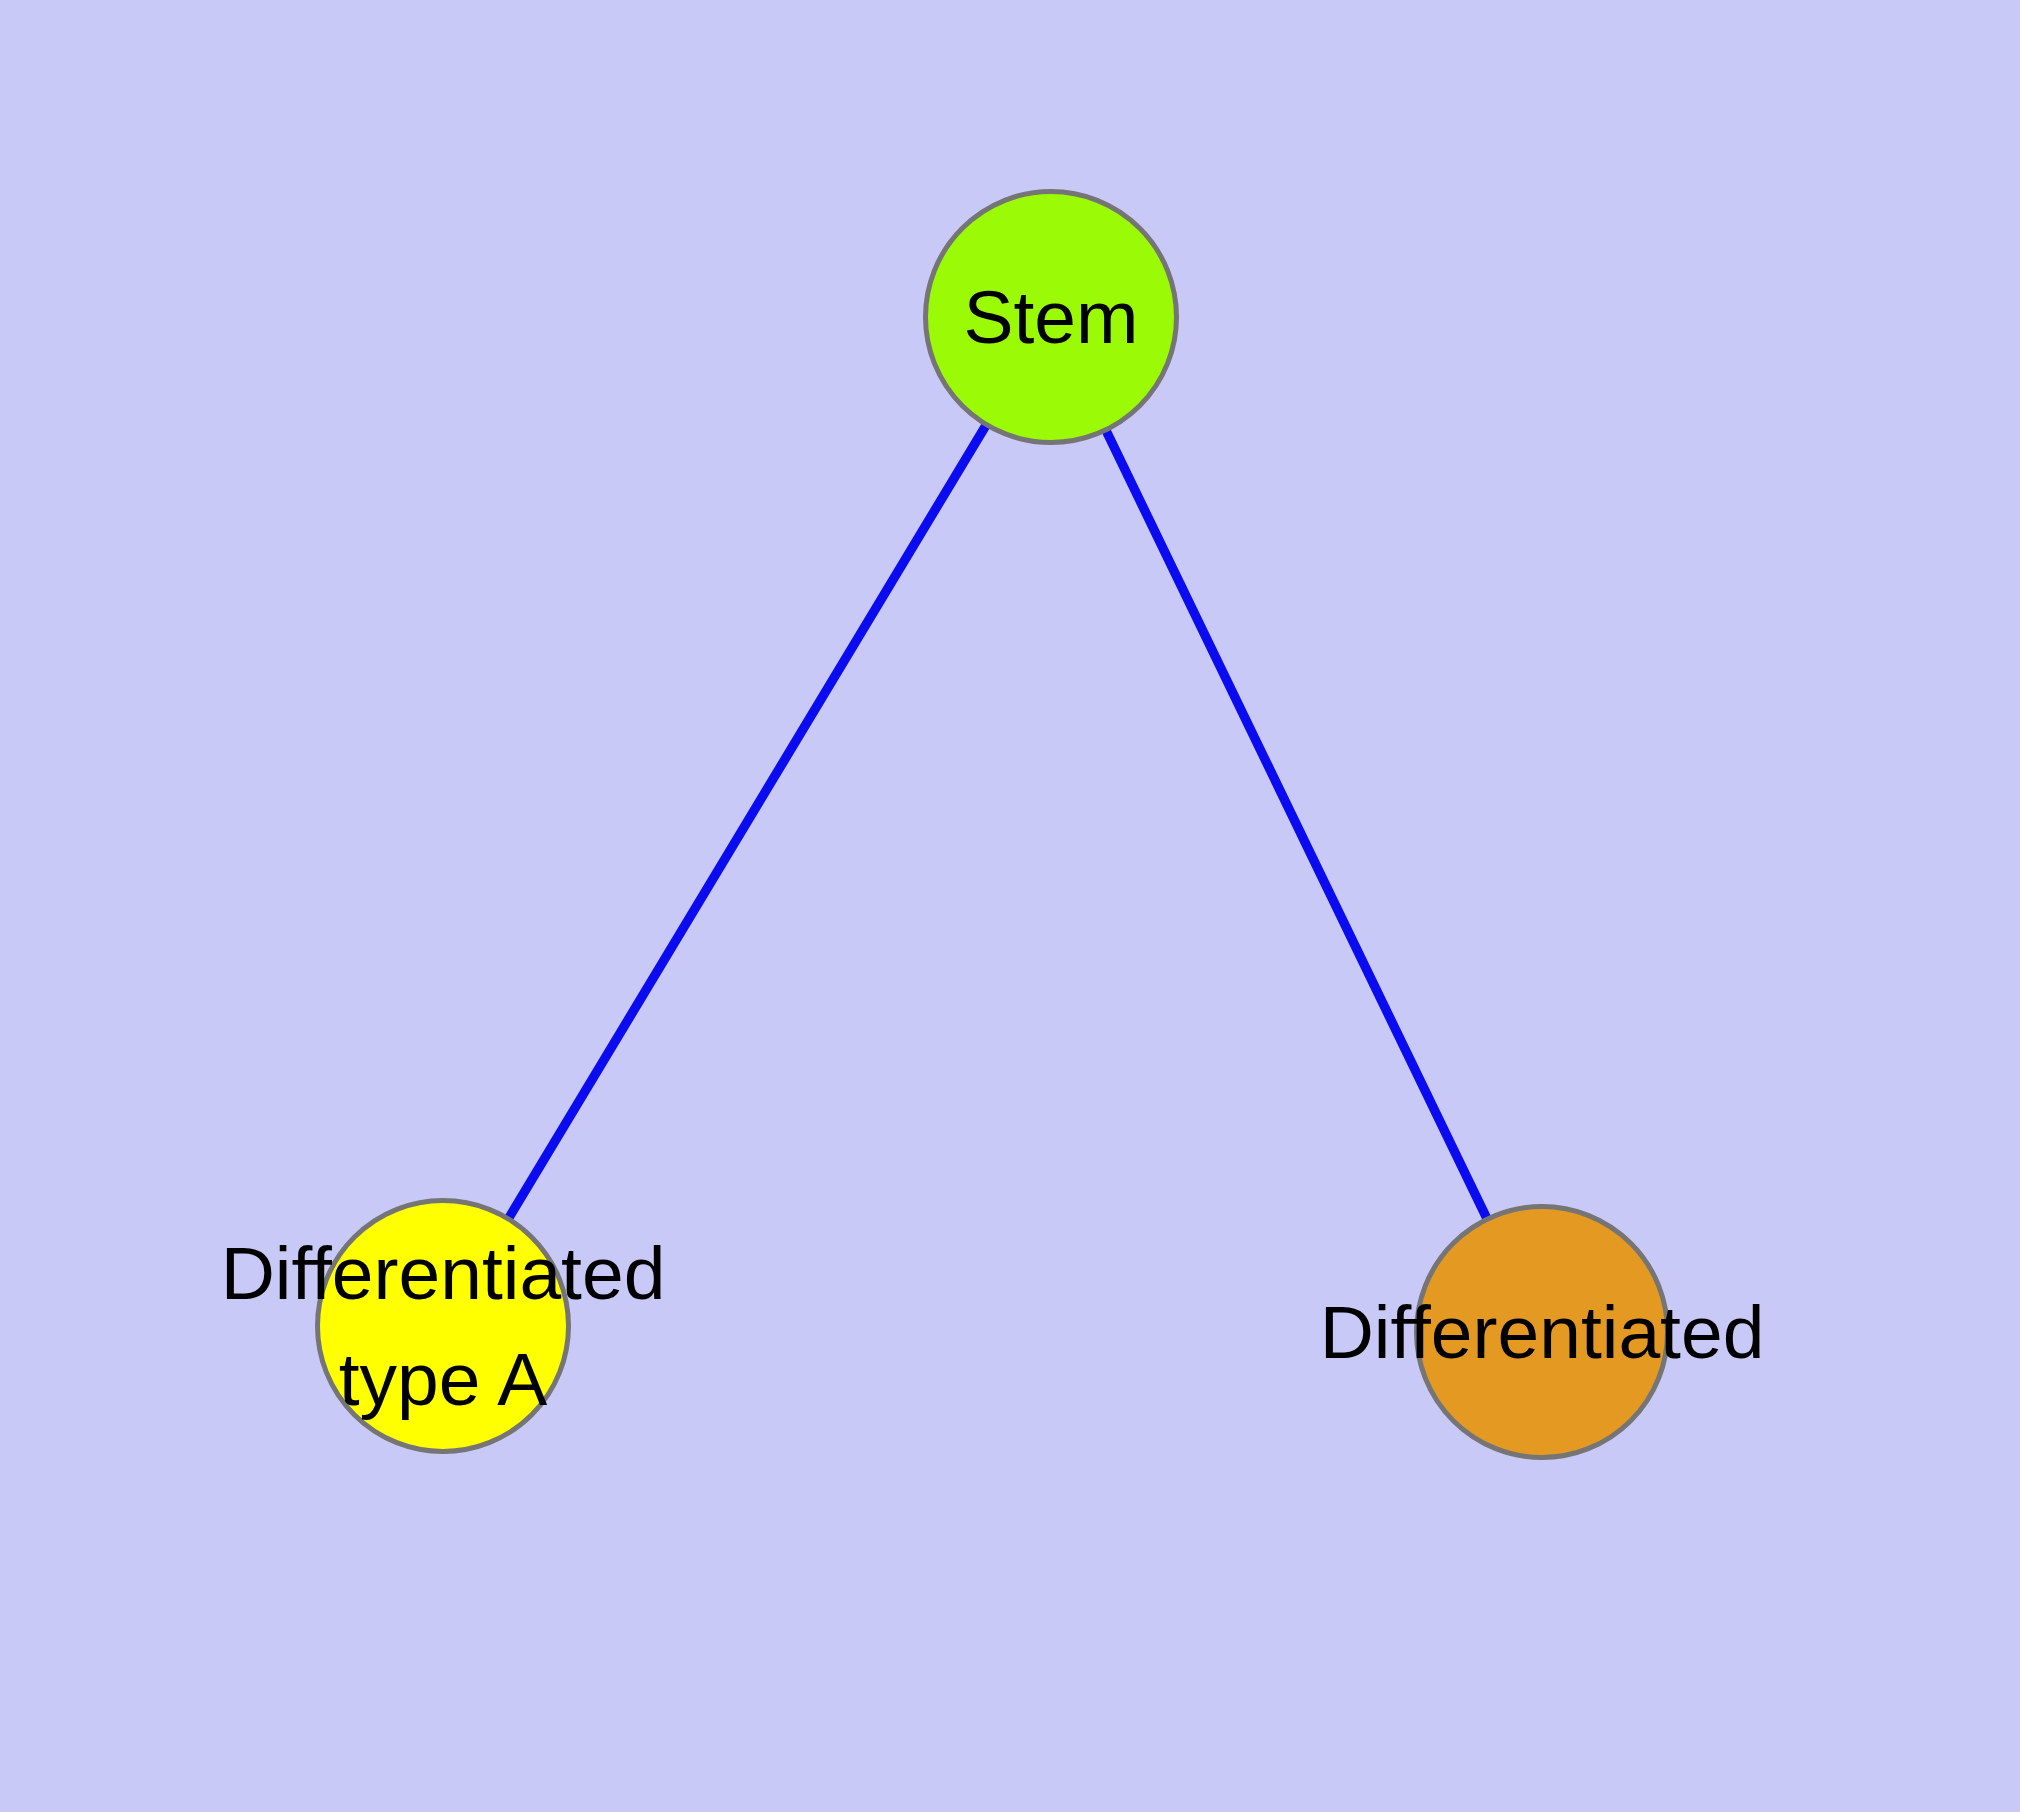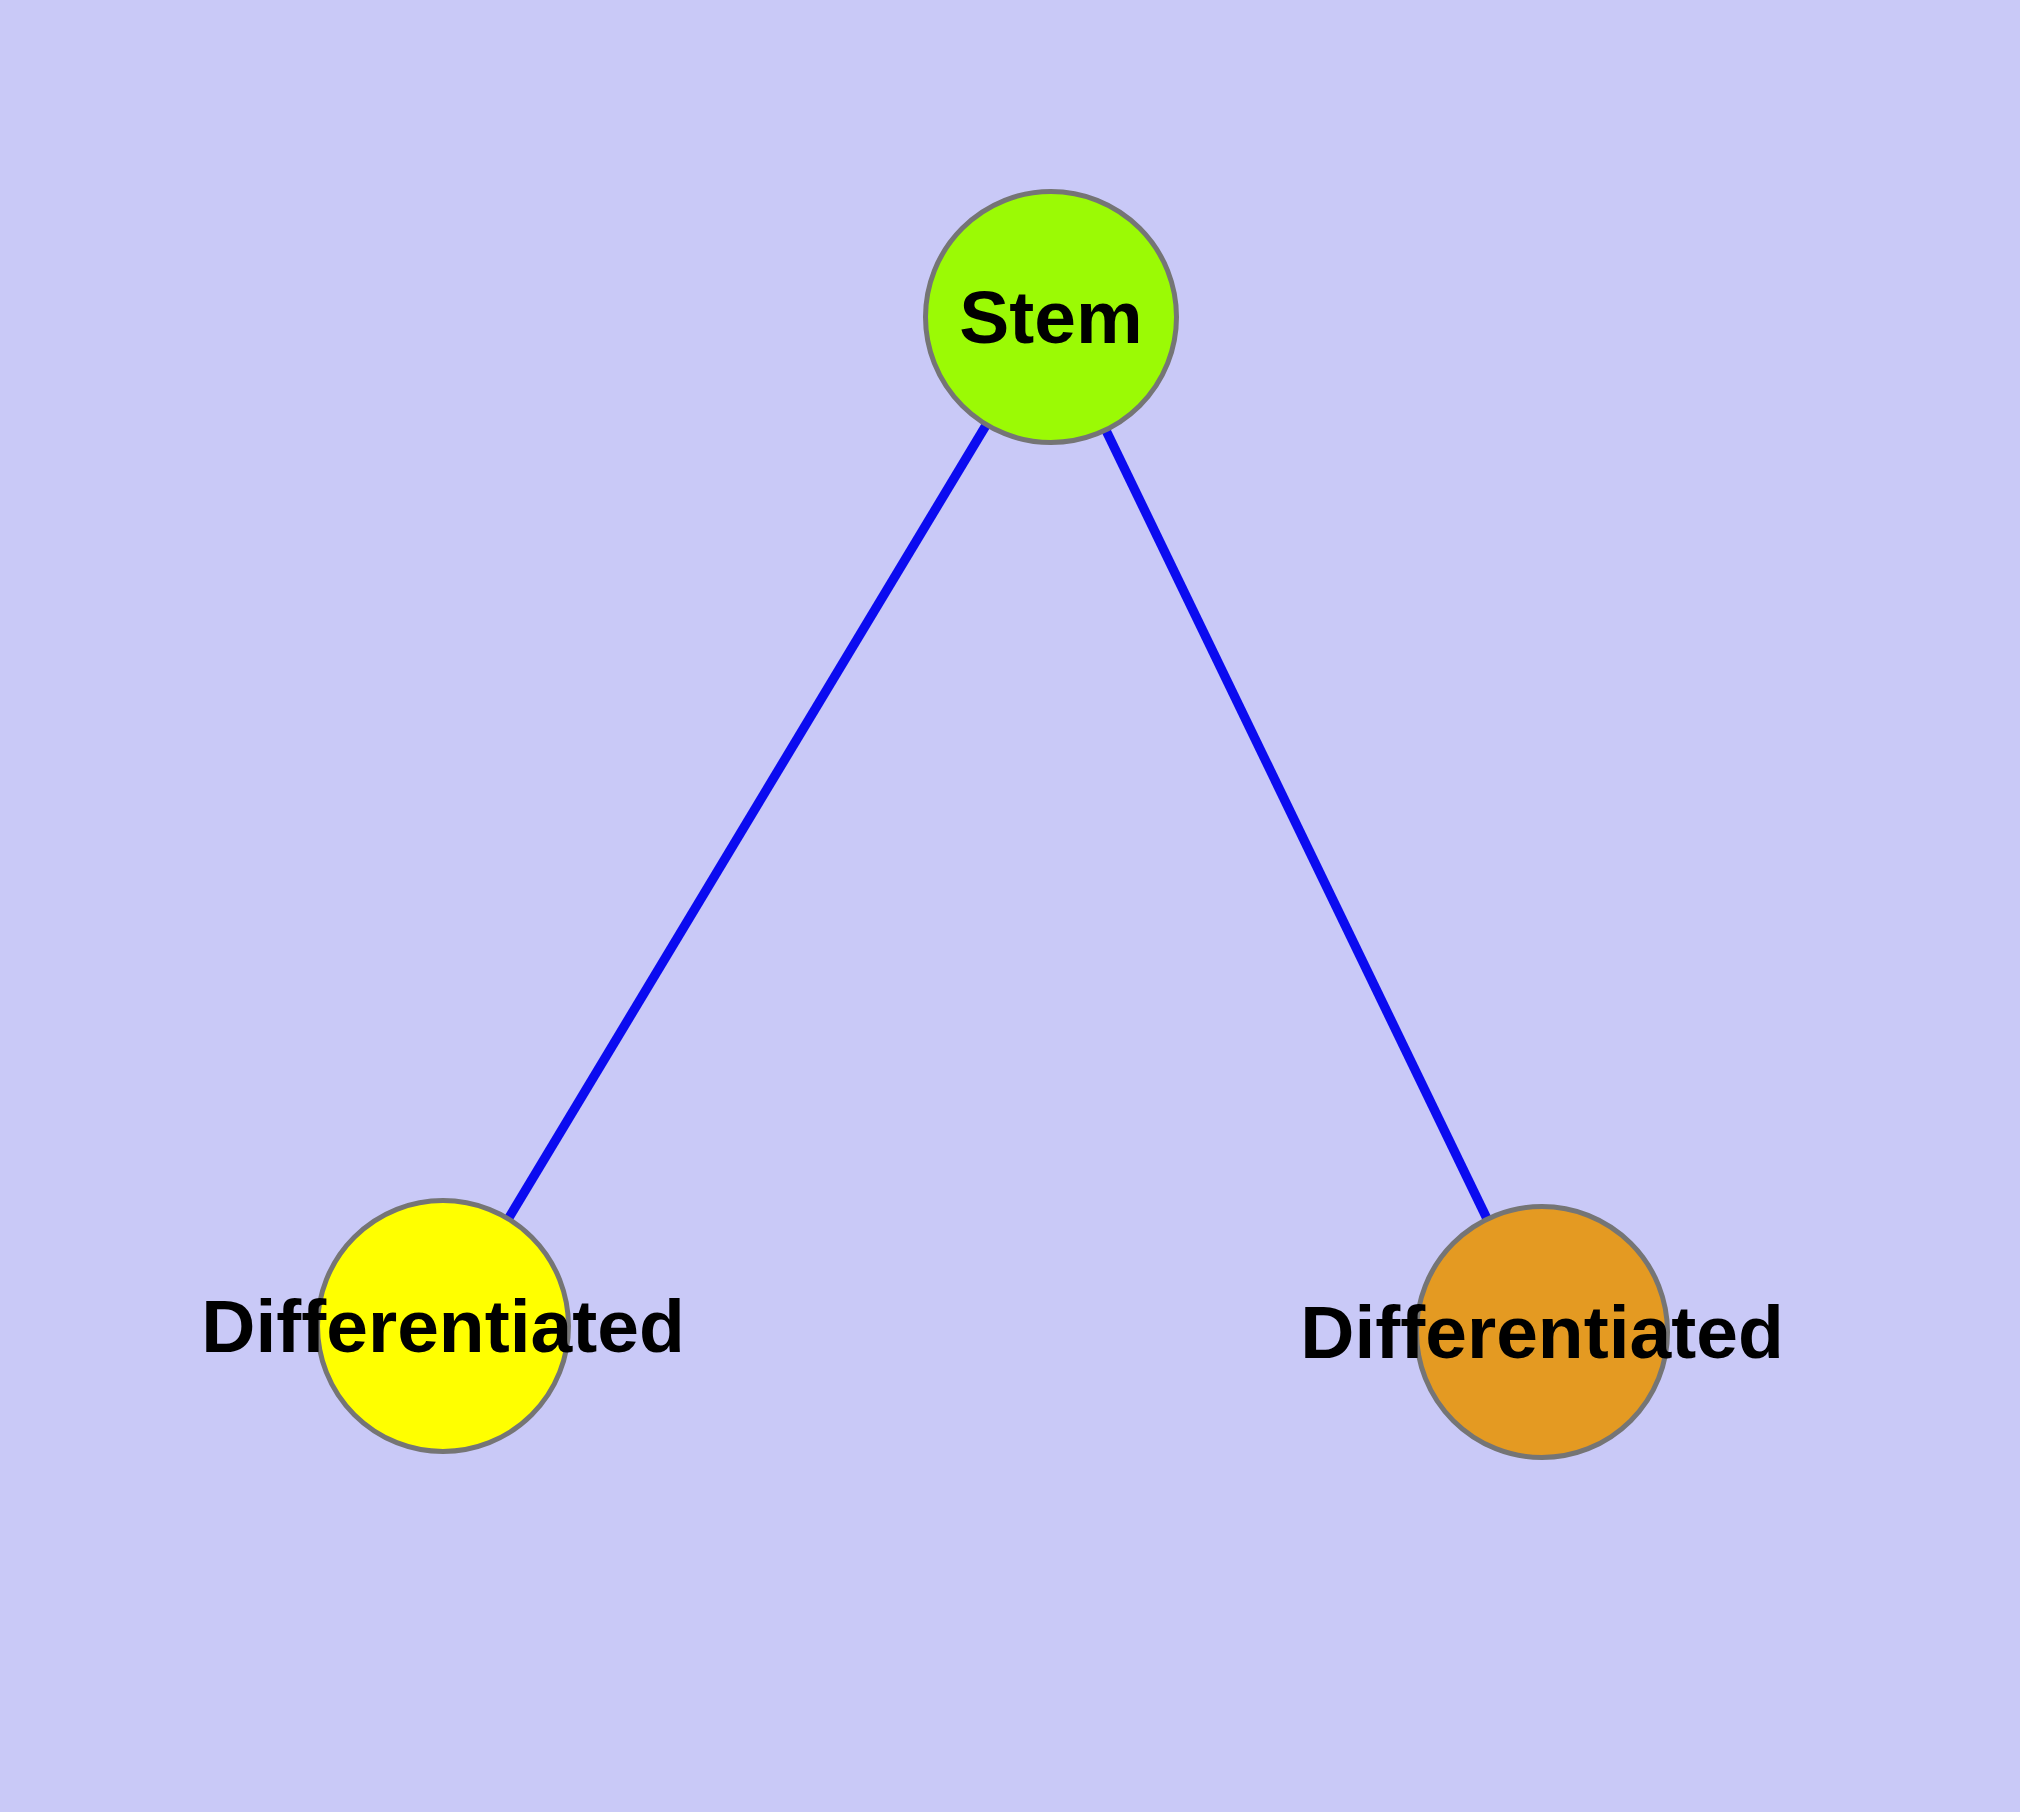--- a/index.html
+++ b/index.html
@@ -44,21 +44,21 @@
   .node-stem   { left: 923px; top: 189px;  background: var(--node-stem-fill, #9BFA05); }
   .node-type-a { left: 315px;  top: 1198px; background: var(--node-type-a-fill, #FFFF00); }
   .node-type-b { left: 1414px; top: 1204px; background: var(--node-type-b-fill, #E49A22); }
   .node-label {
     position: absolute;
     left: 50%;
     top: 50%;
     transform: translate(-50%, -50%);
     text-align: center;
     white-space: nowrap;
-    font-weight: bold;
+    font-weight: normal;
     font-size: 75px;
     line-height: 106px;
     color: var(--text, #000000);
     letter-spacing: 0px;
   }
   .label-line {
     display: block;
   }
 </style>
 </head>
@@ -73,20 +73,21 @@
 
   <div class="node node-stem">
     <div class="node-label">
       <span class="label-line">Stem</span>
     </div>
   </div>
 
   <div class="node node-type-a">
     <div class="node-label">
       <span class="label-line">Differentiated</span>
+      <span class="label-line">type A</span>
     </div>
   </div>
 
   <div class="node node-type-b">
     <div class="node-label">
       <span class="label-line">Differentiated</span>
     </div>
   </div>
 
 </div>

